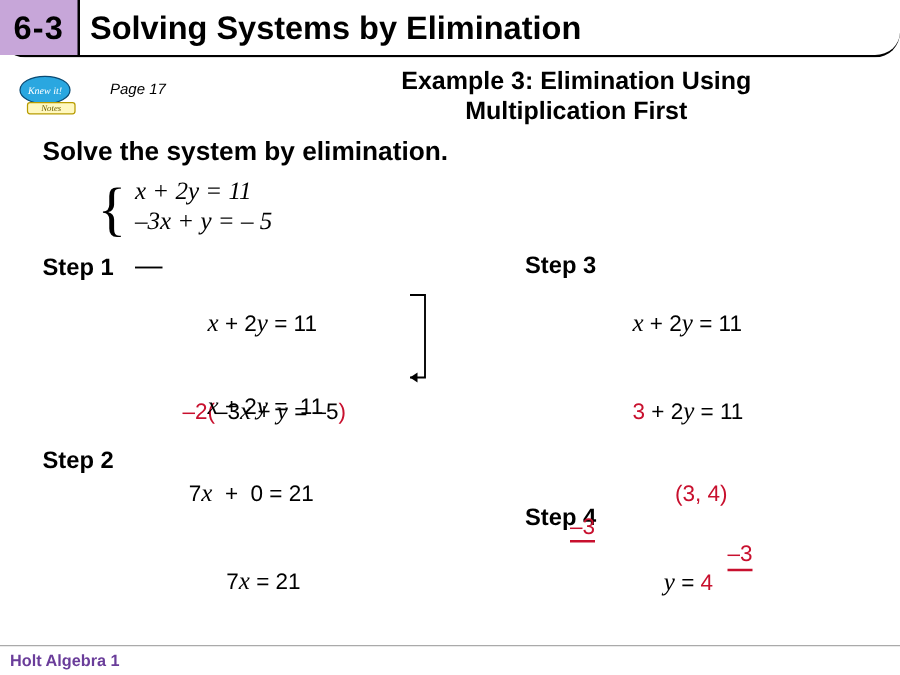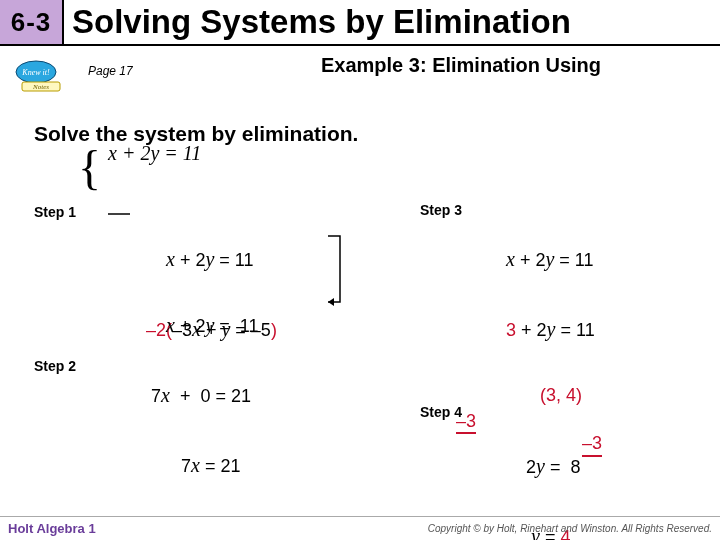--- a/index.html
+++ b/index.html
@@ -8,37 +8,38 @@
     font-family: Verdana, Arial, sans-serif;
     background: #fff;
     position: relative;
     overflow: hidden;
   }
   .header {
     display: flex; align-items: stretch;
     border-bottom: 2px solid #000;
     height: 46px;
     background: #fff;
+    border-radius: 20px;
   }
   .lesson-box {
     background: #c7a6d9;
     border-right: 2px solid #000;
     display: flex; align-items: center; justify-content: center;
     padding: 0 8px;
     font-weight: 900;
     font-size: 26px;
     color: #000;
     letter-spacing: 1px;
     min-width: 64px;
   }
   .title {
     display: flex; align-items: center;
     padding-left: 8px;
     font-weight: 900;
-    font-size: 33px;
+    font-size: 26px;
     color: #000;
     white-space: nowrap;
   }
   .content { position: absolute; left: 0; right: 0; top: 46px; bottom: 24px; }
   .knew-it {
     position: absolute; left: 14px; top: 12px;
     width: 52px; height: 34px;
   }
   .page {
     position: absolute; left: 88px; top: 18px;
@@ -46,32 +47,32 @@
   }
   .example-title {
     position: absolute; left: 226px; top: 8px;
     text-align: center;
     font-weight: 900; font-size: 20px;
     line-height: 1.18;
     width: 470px;
   }
   .instruction {
     position: absolute; left: 34px; top: 64px;
-    font-weight: 900; font-size: 21px; margin-top: 12px;
+    font-weight: 900; font-size: 21px;
   }
   .system {
     position: absolute; left: 108px; top: 96px;
     font-size: 20px; font-style: italic; font-family: "Times New Roman", serif;
     line-height: 1.18;
   }
   .brace {
     position: absolute; left: 78px; top: 94px;
     font-size: 48px; font-family: "Times New Roman", serif;
   }
-  .step-label { font-weight: 900; font-size: 14px; position: absolute; }
+  .step-label { font-weight: 900; font-size: 19px; position: absolute; }
   .s1 { left: 34px; top: 158px; }
   .s2 { left: 34px; top: 312px; }
   .s3 { left: 420px; top: 156px; }
   .s4 { left: 420px; top: 338px; margin-top: 20px; }
 
   .mathblock {
     position: absolute;
     font-family: Verdana, sans-serif;
     font-size: 18px;
     line-height: 1.25;
@@ -111,27 +112,29 @@
     <ellipse cx="22" cy="14" rx="20" ry="11" fill="#2aa7e0" stroke="#0b4a73" stroke-width="1"></ellipse>
     <text x="22" y="17" text-anchor="middle" font-size="8" font-style="italic" fill="#fff" font-family="cursive">Knew it!</text>
     <rect x="8" y="24" width="38" height="9" rx="2" fill="#fff8c0" stroke="#b89c00"></rect>
     <text x="27" y="31" text-anchor="middle" font-size="7" font-style="italic" fill="#706000" font-family="cursive">Notes</text>
   </svg>
 
   <div class="page">Page 17</div>
 
   <div class="example-title">
     <div>Example 3: Elimination Using</div>
+    <div>Multiplication First</div>
   </div>
 
   <div class="instruction">Solve the system by elimination.</div>
 
   <div class="brace">{</div>
   <div class="system">
     <div><i>x</i> + 2<i>y</i> = 11</div>
+    <div>–3<i>x</i> + <i>y</i> = – 5</div>
   </div>
 
   <div class="step-label s1">Step 1</div>
   <div class="step-label s2">Step 2</div>
   <div class="step-label s3">Step 3</div>
   <div class="step-label s4">Step 4</div>
 
   <div class="mathblock mb1">
     <div>    <i>x</i> + 2<i>y</i> = 11</div>
     <div><span class="red">–2(</span>–3<i>x</i> + <i>y</i> = –5<span class="red">)</span></div>
@@ -144,30 +147,28 @@
     
   </div>
 
   <div class="mathblock mb3">
     <div><i>x</i> + 2<i>y</i> = 11</div>
     <div><span class="red">3</span> + 2<i>y</i> = 11</div>
     <div style="height:22px; position:relative;">
       <span class="red" style="position:absolute; left:-50px; border-bottom:2px solid #c8102e;">–3</span>
       <span class="red" style="position:absolute; left:76px; border-bottom:2px solid #c8102e;">–3</span>
     </div>
-    <div>    2<i>y</i> =  8</div>
     <div>     <i>y</i> = <span class="red">4</span></div>
   </div>
 
   <div class="mathblock mb4 red">(3, 4)</div>
 
   <svg style="position:absolute; left:0; top:0; width:100%; height:100%; pointer-events:none;">
     <path d="M 108 168 L 130 168" stroke="#000" stroke-width="1.5" fill="none"></path>
     <path d="M 328 190 L 340 190 L 340 256 L 328 256" stroke="#000" stroke-width="1.5" fill="none"></path>
     <polygon points="328,256 334,252 334,260" fill="#000"></polygon>
   </svg>
 
 </div>
 
 <div class="footer">
   <span class="footer-left">Holt Algebra 1</span>
-  <span class="footer-right">Copyright © by Holt, Rinehart and Winston. All Rights Reserved.</span>
 </div>
 
 </body></html>

